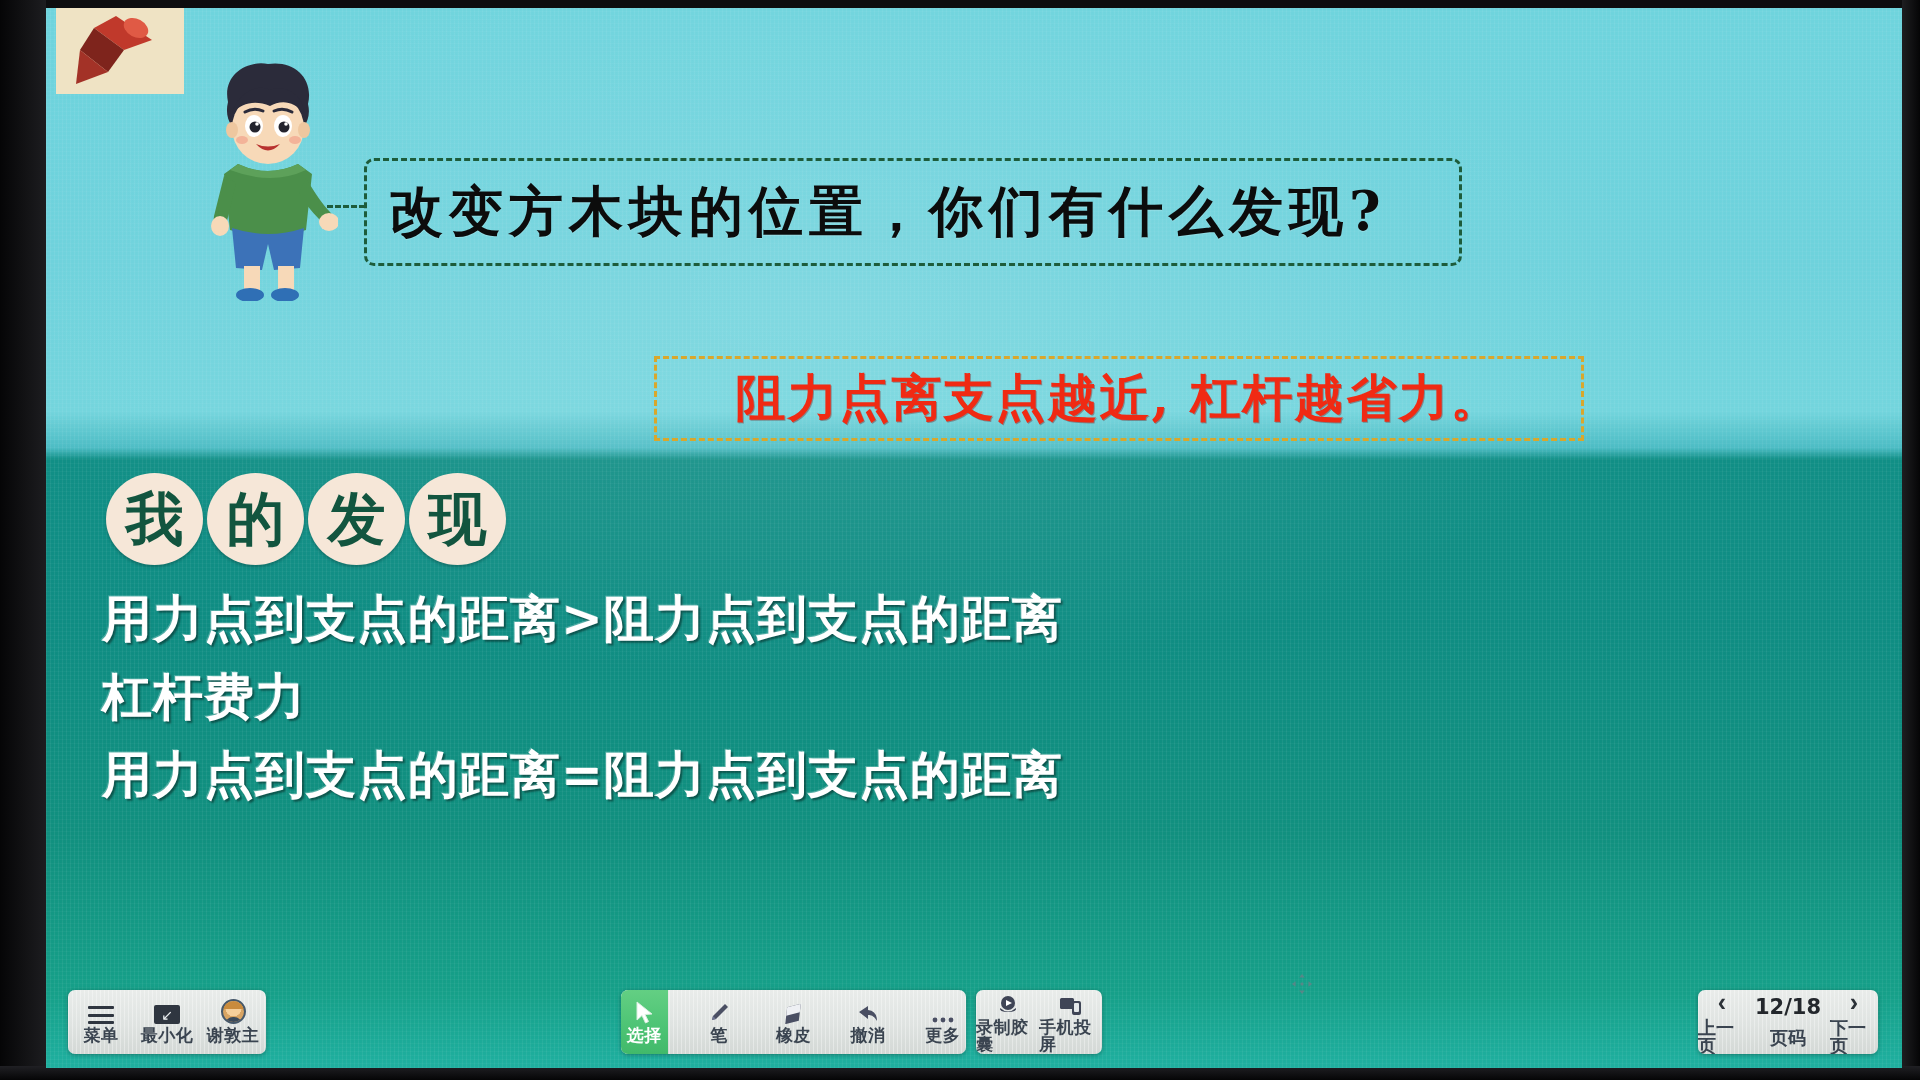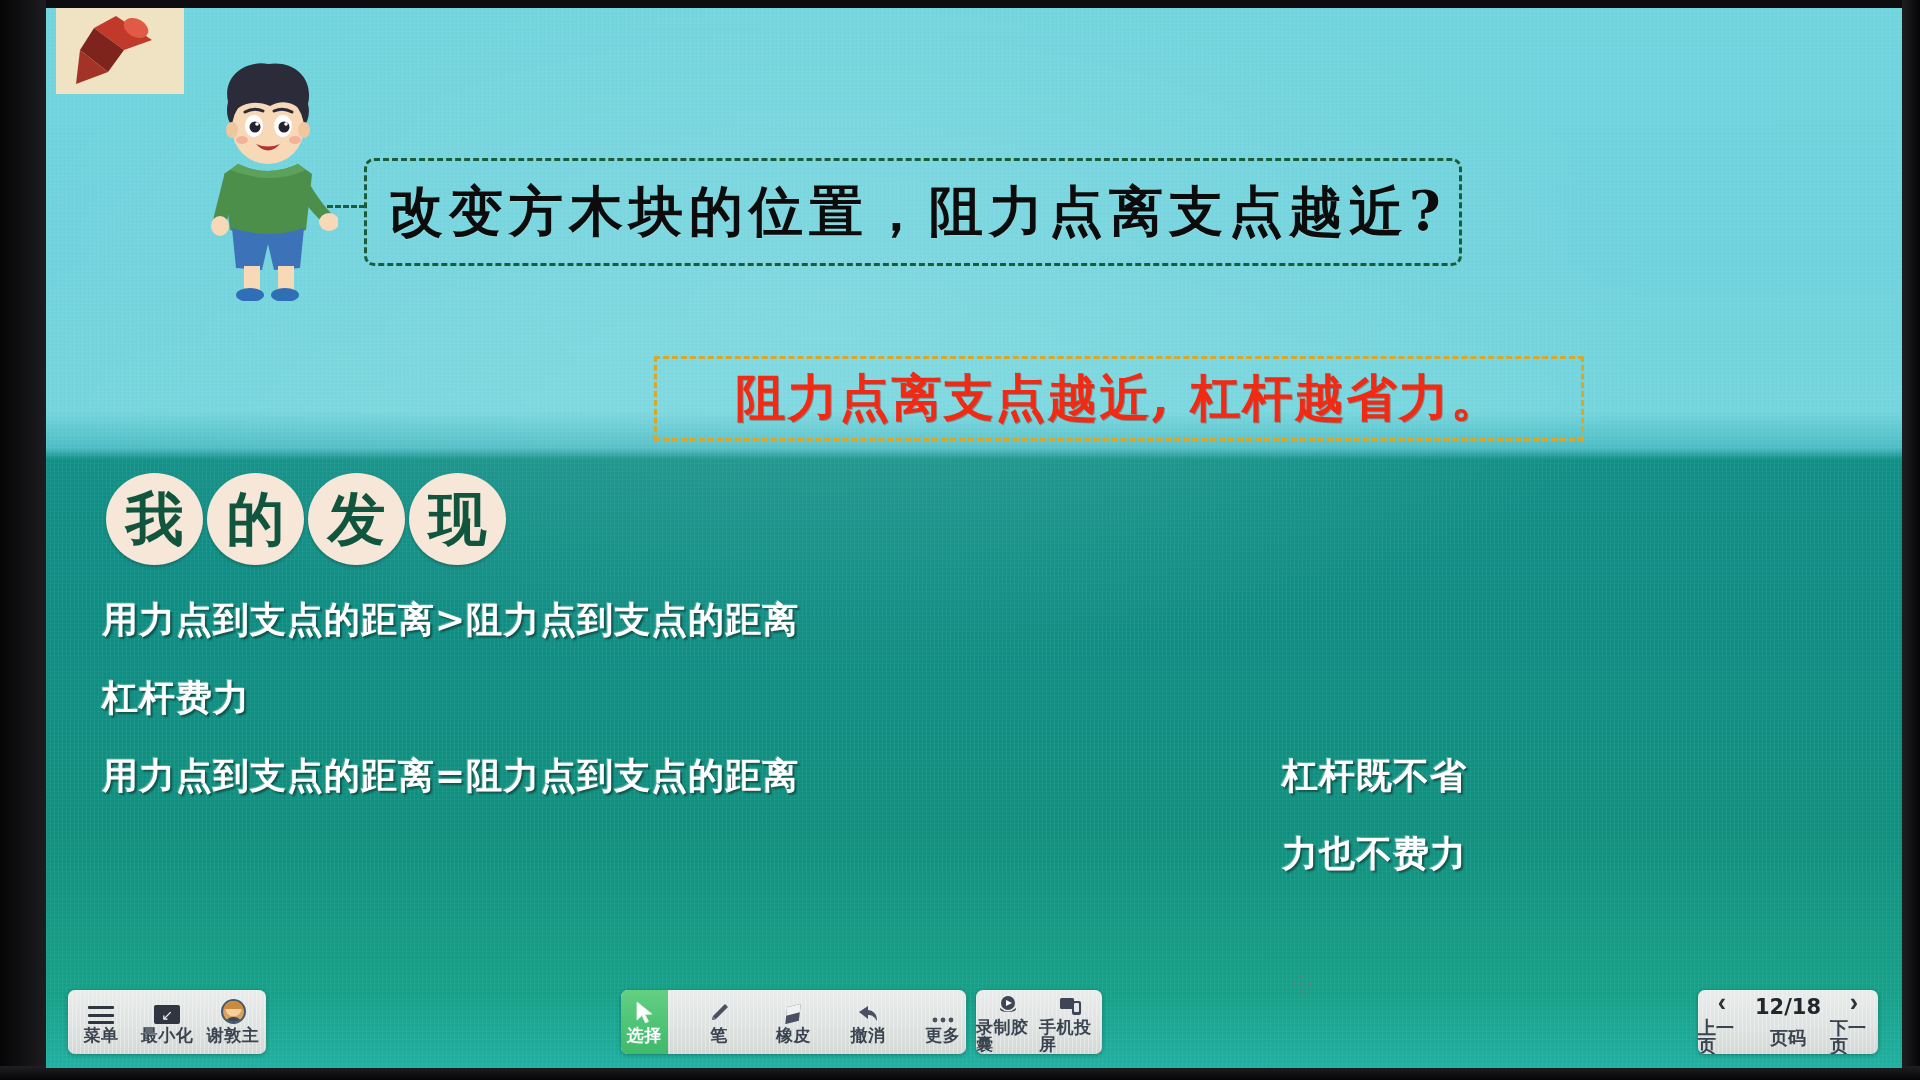--- a/index.html
+++ b/index.html
@@ -149,21 +149,21 @@
     z-index:3;
   }
   .finding-row {
     display:flex;
     align-items:flex-start;
     height:78px;
   }
   .f-cond, .f-result {
     font-family:"DejaVu Serif", serif;
     font-weight:700;
-    font-size:36px;
+    font-size:50px;
     line-height:78px;
     color:#ffffff;
     white-space:nowrap;
     text-shadow:
        2px 2px 2px rgba(0,0,0,.42),
       -1px -1px 0 rgba(255,255,255,.25);
   }
   .f-cond   { width:1180px; letter-spacing:1px; }
   .f-result { letter-spacing:1px; }
   .finding-row-extra {
@@ -335,21 +335,21 @@
         <rect x="46" y="210" width="16" height="26" fill="#f7d9b8"></rect>
         <rect x="80" y="210" width="16" height="26" fill="#f7d9b8"></rect>
 
         <ellipse cx="52" cy="239" rx="14" ry="7" fill="#2f6fb5"></ellipse>
         <ellipse cx="87" cy="239" rx="14" ry="7" fill="#2f6fb5"></ellipse>
       </svg>
 
       <div class="connector"></div>
 
       <div class="question-box">
-        <div class="question-text">改变方木块的位置，阻力点离支点越近?</div>
+        <div class="question-text">改变方木块的位置，你们有什么发现?</div>
       </div>
 
       <div class="red-box">
         <div class="red-text">阻力点离支点越近, 杠杆越省力。</div>
       </div>
 
       <div class="chips">
         <div class="chip">
             <span>我</span>
           </div>
@@ -366,25 +366,20 @@
 
       <div class="findings">
         <div class="finding-row">
           <div class="f-cond">用力点到支点的距离&gt;阻力点到支点的距离</div>
         </div>
         <div class="finding-row">
           <div class="f-result">杠杆费力</div>
         </div>
         <div class="finding-row">
           <div class="f-cond">用力点到支点的距离=阻力点到支点的距离</div>
-          <div class="f-result">杠杆既不省</div>
-        </div>
-        <div class="finding-row-extra">
-          <div class="f-spacer"></div>
-          <div class="f-result">力也不费力</div>
         </div>
       </div>
 
       <svg class="move-cursor" viewBox="0 0 24 24">
         <path d="M12 1 L15 5 H9 Z M12 23 L9 19 H15 Z M1 12 L5 9 V15 Z M23 12 L19 15 V9 Z" fill="#6f7d86"></path>
         <rect x="10.5" y="10.5" width="3" height="3" fill="#6f7d86"></rect>
       </svg>
 
     </div>
 

